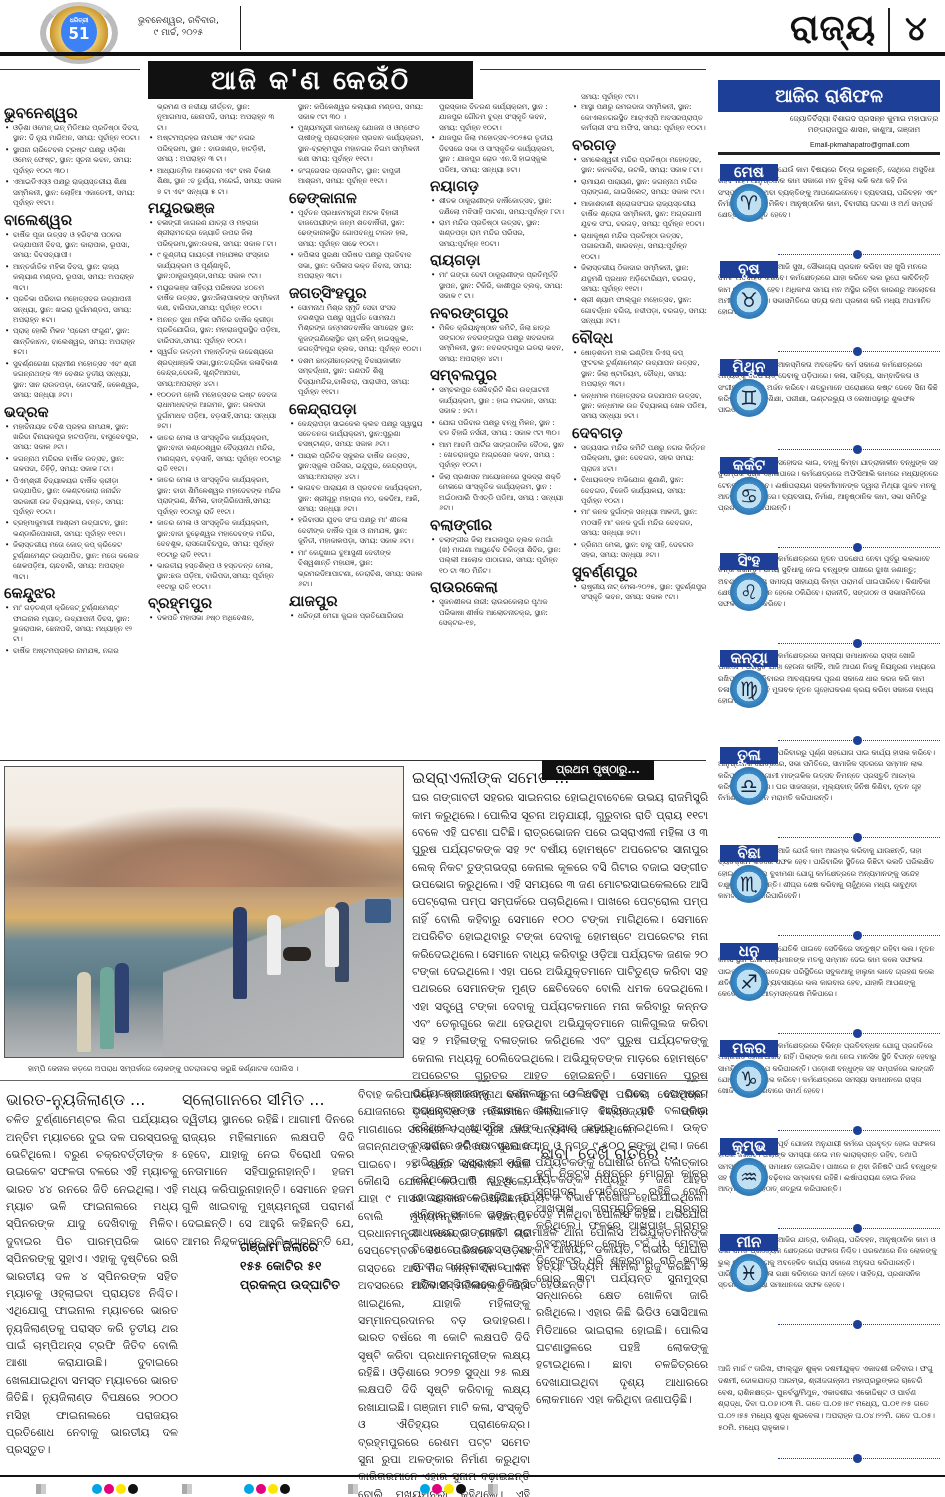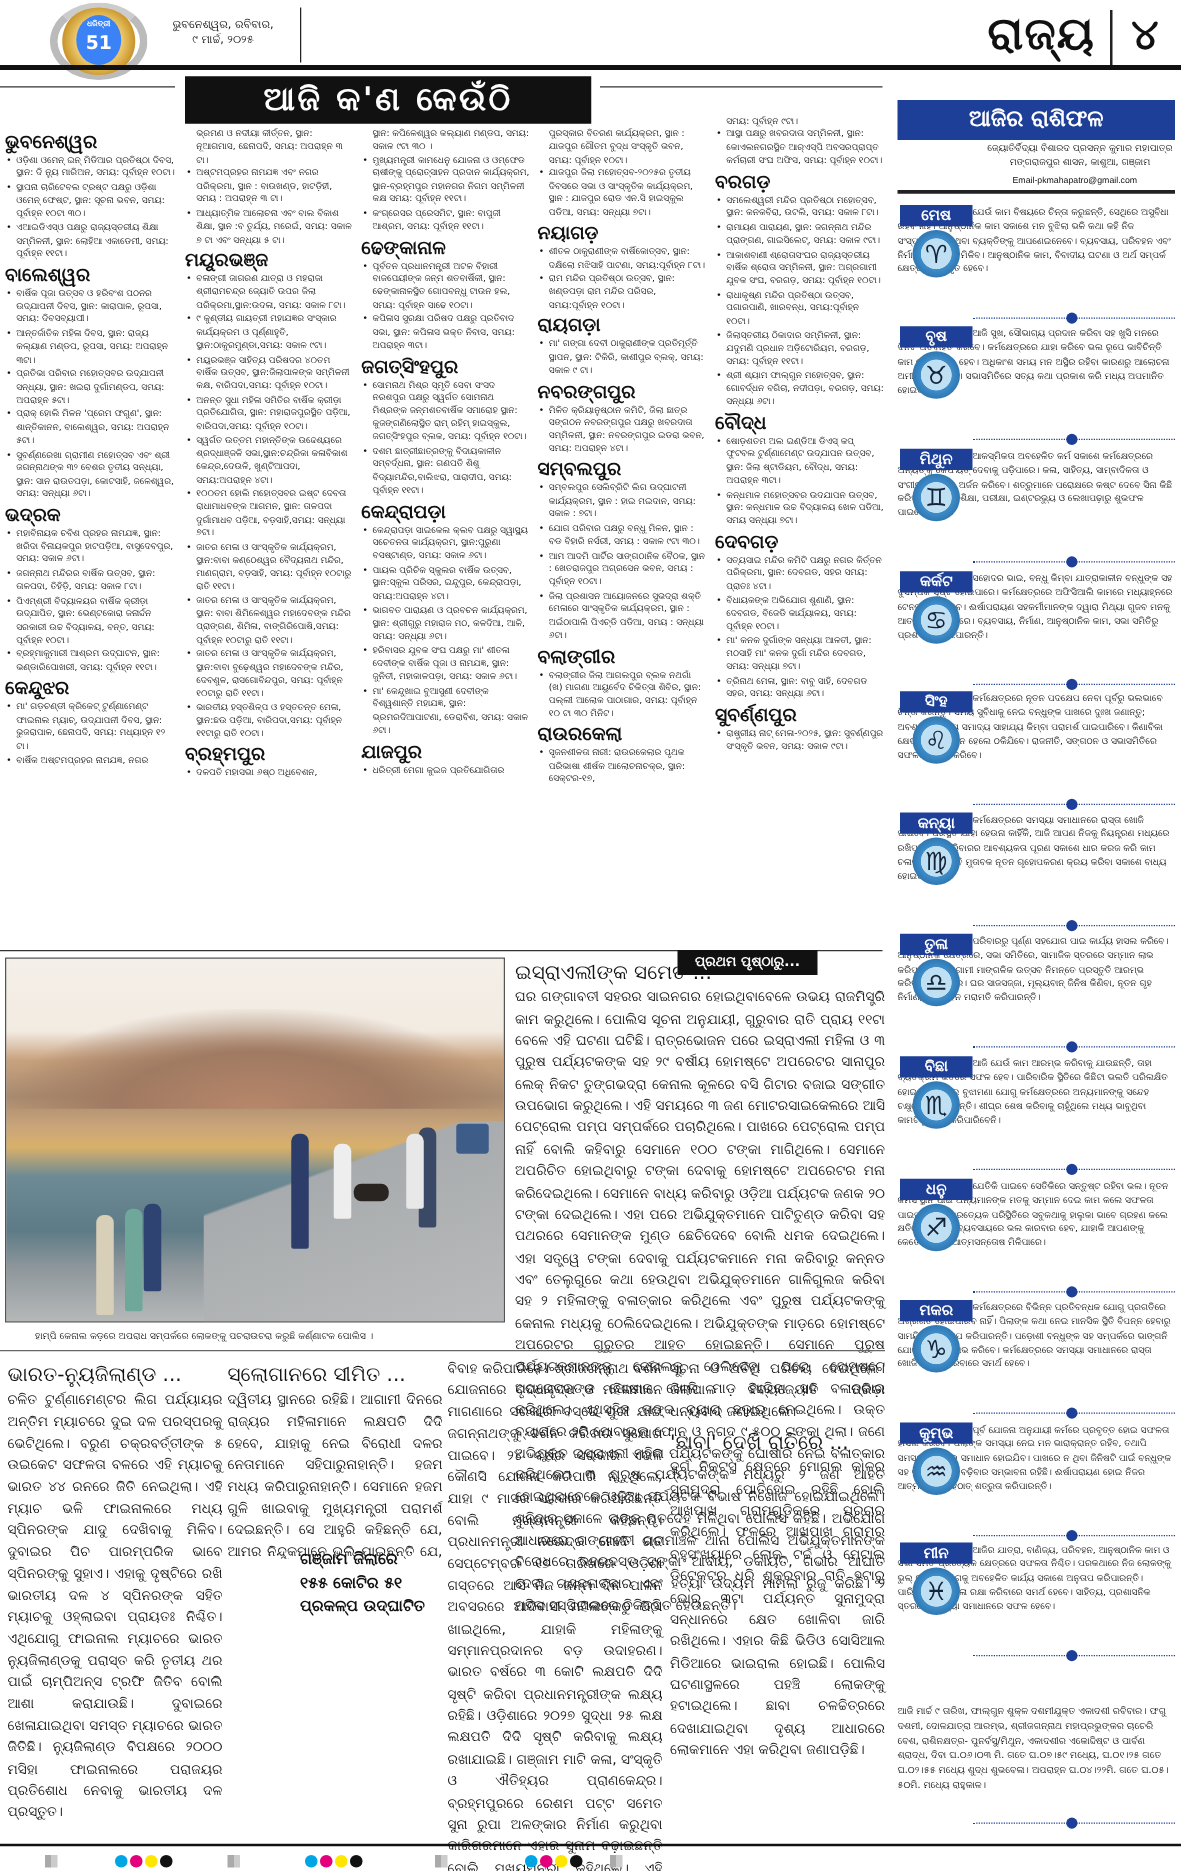--- a/index.html
+++ b/index.html
@@ -24,21 +24,21 @@
 .col ul{list-style:none}
 .col li{position:relative;padding-left:9px;margin-bottom:1px}
 .col li:before{content:"•";position:absolute;left:1px;top:0}
 .col p.cont{padding-left:9px}
 .evbottom{left:0;top:760px;width:706px;height:1px;background:#333}
 .rashi-head{left:718px;top:80px;width:222px;height:32px;background:#1d3f97;color:#fff;font-size:18px;text-align:center;line-height:32px;font-weight:bold}
 .rashi-by{left:753px;top:114px;width:222px;text-align:center;font-size:7.5px;line-height:1.45}
 .rashi-email{left:810px;top:140px;font-size:7px;font-family:"Liberation Sans",sans-serif}
 .rashi-line{left:718px;top:152px;width:222px;height:3px;background:#222}
 .sign{position:absolute;left:718px;width:222px}
-.sign .tag{position:absolute;left:2px;top:0;width:58px;height:17px;background:#1d3f97;color:#fff;font-size:12px;font-weight:bold;text-align:center;line-height:17px}
+.sign .tag{position:absolute;left:2px;top:0;width:58px;height:17px;background:#1d3f97;color:#fff;font-size:15px;font-weight:bold;text-align:center;line-height:17px}
 .sign .ico{position:absolute;left:12px;top:20px;width:38px;height:38px;border-radius:50%;background:radial-gradient(circle,#bfe0f3 45%,#3d8cc9 47%,#1e5f96 100%);display:flex;align-items:center;justify-content:center;font-size:20px;color:#14233a}
 .sign .txt{text-indent:60px;font-size:7.3px;line-height:1.55;padding-right:2px}
 .divider{position:absolute;left:778px;width:162px;border-top:1px dotted #1d3f97}
 .divider .dot{position:absolute;left:75px;top:-5px;width:9px;height:9px;border-radius:50%;background:#1d3f97}
 .panchang{left:718px;top:1363px;width:222px;font-size:7.6px;line-height:1.55}
 .photo{left:4px;top:766px;width:400px;height:292px;border:1px solid #555;overflow:hidden;background:linear-gradient(#f4efe8 0%,#f2ebe2 20%,#c8a27e 28%,#a88b70 38%,#c9a47a 46%,#d9b06a 52%,#6d8a95 60%,#5d7b86 75%,#8d969b 85%,#b6b8b8 100%)}
 .photo .road{position:absolute;right:0;bottom:0;width:240px;height:160px;background:linear-gradient(160deg,transparent 30%,#a8abad 31%,#b9bbbc 100%)}
 .photo .hill{position:absolute;left:0;top:40px;width:400px;height:80px;background:radial-gradient(ellipse at 50% 100%,#b7876a 0%,#a07a62 40%,transparent 72%)}
 .photo .person{position:absolute;width:14px;background:#2f3e59;border-radius:6px 6px 2px 2px}
 .caption{left:28px;top:1064px;width:390px;font-size:7.5px}
@@ -94,20 +94,21 @@
       <li>ପ୍ରତିଭା ପରିବାର ମହୋତ୍ସବର ଉଦ୍‌ଯାପନୀ ସନ୍ଧ୍ୟା, ସ୍ଥାନ: ଖଇରା ଦୁର୍ଗାମଣ୍ଡପ, ସମୟ: ଅପରାହ୍ନ ୫ଟା।</li>
       <li>ପ୍ରାକ୍ ହୋଲି ମିଳନ 'ପ୍ରେମ ଫଗୁଣ', ସ୍ଥାନ: ଶାନ୍ତିକାନନ, ବାଲେଶ୍ୱର, ସମୟ: ଅପରାହ୍ନ ୫ଟା।</li>
       <li>ସୁବର୍ଣ୍ଣରେଖା ଗ୍ରାମୀଣ ମହୋତ୍ସବ ଏବଂ ଶ୍ରୀ ଜଗନ୍ନାଥଙ୍କ ୩୨ ବେଶର ତୃତୀୟ ସନ୍ଧ୍ୟା, ସ୍ଥାନ: ସାନ ରାଉତପଡ଼ା, କୋଟସାହି, ଜଳେଶ୍ୱର, ସମୟ: ସନ୍ଧ୍ୟା ୬ଟା।</li>
     </ul>
     <div class="sec-h">ଭଦ୍ରକ</div>
     <ul>
       <li>ମହାବିନାୟକ ଚବିଶ ପ୍ରହର ନାମଯଜ୍ଞ, ସ୍ଥାନ: ଖରିଦା ବିନାୟକପୁର ହାଟପଡ଼ିଆ, ବାସୁଦେବପୁର, ସମୟ: ସକାଳ ୬ଟା।</li>
       <li>ଜଗନ୍ନାଥ ମନ୍ଦିରର ବାର୍ଷିକ ଉତ୍ସବ, ସ୍ଥାନ: ତାଳପଦା, ତିହିଡ଼ି, ସମୟ: ସକାଳ ୮ଟା।</li>
       <li>ପିଏମ୍‌ଶ୍ରୀ ବିଦ୍ୟାଳୟର ବାର୍ଷିକ କ୍ରୀଡ଼ା ଉଦ୍‌ଯାପିତ, ସ୍ଥାନ: ଭେଣ୍ଟକୋରା ଜନାର୍ଦ୍ଦନ ସରକାରୀ ଉଚ୍ଚ ବିଦ୍ୟାଳୟ, ବନ୍ତ, ସମୟ: ପୂର୍ବାହ୍ନ ୧୦ଟା।</li>
       <li>ବ୍ରହ୍ମାକୁମାରୀ ଆଶ୍ରମ ଉଦ୍‌ଘାଟନ, ସ୍ଥାନ: ଭଣ୍ଡାରିପୋଖରୀ, ସମୟ: ପୂର୍ବାହ୍ନ ୧୧ଟା।</li>
+      <li>ଜିଲାସ୍ତରୀୟ ମତୋ କୋଚ୍ କପ୍ କ୍ରିକେଟ ଟୁର୍ଣ୍ଣାମେଣ୍ଟ ଉଦ୍‌ଯାପିତ, ସ୍ଥାନ: ମତୋ କଲେଜ ଖେଳପଡ଼ିଆ, ଚାନ୍ଦବାଲି, ସମୟ: ଅପରାହ୍ନ ୩ଟା।</li>
     </ul>
     <div class="sec-h">କେନ୍ଦୁଝର</div>
     <ul>
       <li>ମା' ଗଡ଼ଚଣ୍ଡୀ କ୍ରିକେଟ୍ ଟୁର୍ଣ୍ଣାମେଣ୍ଟ ଫାଇନାଲ ମ୍ୟାଚ୍, ଉଦ୍‌ଯାପନୀ ଦିବସ, ସ୍ଥାନ: ଭୁଜରାପାଳ, ଛେନାପଦି, ସମୟ: ମଧ୍ୟାହ୍ନ ୧୨ ଟା।</li>
       <li>ବାର୍ଷିକ ଅଷ୍ଟମପ୍ରହର ନାମଯଜ୍ଞ, ନଗର</li>
     </ul>
   </div>
 <div class="col" id="evcol1" style="left:148px;width:135px">
     <p class="cont">ଭ୍ରମଣ ଓ ନଦୀୟା କୀର୍ତ୍ତନ, ସ୍ଥାନ: ନୂଆଗମାସ, ଛେନାପଦି, ସମୟ: ଅପରାହ୍ନ ୩ ଟା।</p>
     <ul>
@@ -191,21 +192,21 @@
       <li>ବଲାଙ୍ଗୀର ଜିଲା ଆଗଲପୁର ବ୍ଲକ ନଥଗାଁ (ଖ) ମାଗଣା ଆୟୁର୍ବେଦ ଚିକିତ୍ସା ଶିବିର, ସ୍ଥାନ: ପଲ୍ଲୀ ଆଲୋକ ପାଠାଗାର, ସମୟ: ପୂର୍ବାହ୍ନ ୧୦ ଟା ୩୦ ମିନିଟ।</li>
     </ul>
     <div class="sec-h">ରାଉରକେଲା</div>
     <ul>
       <li>ସୃଜନଶୀଳତା ନାରୀ: ରାଉରକେଲାର ପୃଥକ ପରିଭାଷା ଶୀର୍ଷକ ଆଲୋଚନାଚକ୍ର, ସ୍ଥାନ: ସେକ୍ଟର-୧୭,</li>
     </ul>
   </div>
 <div class="col" id="evcol4" style="left:572px;width:135px;top:92px">
     <p class="cont">ସମୟ: ପୂର୍ବାହ୍ନ ୯ଟା।</p>
     <ul>
-      <li>ଆସ୍ଥା ପକ୍ଷରୁ ଖବରଦାତା ସମ୍ମିଳନୀ, ସ୍ଥାନ: କୋଏଲନଗରସ୍ଥିତ ଆର୍‌ଏସ୍‌ପି ଅବସରପ୍ରାପ୍ତ କର୍ମଚାରୀ ସଂଘ ଅଫିସ, ସମୟ: ପୂର୍ବାହ୍ନ ୧୦ଟା।</li>
+      <li>ଆସ୍ଥା ପକ୍ଷରୁ ରମରଦାତା ସମ୍ମିଳନୀ, ସ୍ଥାନ: କୋଏଲନଗରସ୍ଥିତ ଆର୍‌ଏସ୍‌ପି ଅବସରପ୍ରାପ୍ତ କର୍ମଚାରୀ ସଂଘ ଅଫିସ, ସମୟ: ପୂର୍ବାହ୍ନ ୧୦ଟା।</li>
     </ul>
     <div class="sec-h">ବରଗଡ଼</div>
     <ul>
       <li>ସମଲେଶ୍ୱରୀ ମନ୍ଦିର ପ୍ରତିଷ୍ଠା ମହୋତ୍ସବ, ସ୍ଥାନ: କନକବିରା, ଉଟଲି, ସମୟ: ସକାଳ ୮ଟା।</li>
       <li>ରାମାୟଣ ପାରାୟଣ, ସ୍ଥାନ: ଜଗନ୍ନାଥ ମନ୍ଦିର ପ୍ରାଙ୍ଗଣ, ଗାଇସିଲେଟ୍, ସମୟ: ସକାଳ ୯ଟା।</li>
       <li>ଆକାଶବାଣୀ ଶ୍ରୋତାସଂଘର ରାଜ୍ୟସ୍ତରୀୟ ବାର୍ଷିକ ଶ୍ରୋତା ସମ୍ମିଳନୀ, ସ୍ଥାନ: ଅଗ୍ରଗାମୀ ଯୁବକ ସଂଘ, ବରଗଡ଼, ସମୟ: ପୂର୍ବାହ୍ନ ୧୦ଟା।</li>
       <li>ରାଧାକୃଷ୍ଣ ମନ୍ଦିର ପ୍ରତିଷ୍ଠା ଉତ୍ସବ, ପଗାରପାଣି, ଖାରବନ୍ଧ, ସମୟ:ପୂର୍ବାହ୍ନ ୧୦ଟା।</li>
       <li>ଜିଲାସ୍ତରୀୟ ଠିକାଦାର ସମ୍ମିଳନୀ, ସ୍ଥାନ: ଯଦୁମଣି ପ୍ରଧାନ ଅଡ଼ିଟୋରିୟମ, ବରଗଡ଼, ସମୟ: ପୂର୍ବାହ୍ନ ୧୧ଟା।</li>
       <li>ଶ୍ରୀ ଶ୍ୟାମ ଫାଲ୍‌ଗୁନ ମହୋତ୍ସବ, ସ୍ଥାନ: ଗୋବର୍ଦ୍ଧନ ବଗିଚା, ନଦୀପଡ଼ା, ବରଗଡ଼, ସମୟ: ସନ୍ଧ୍ୟା ୬ଟା।</li>
     </ul>

